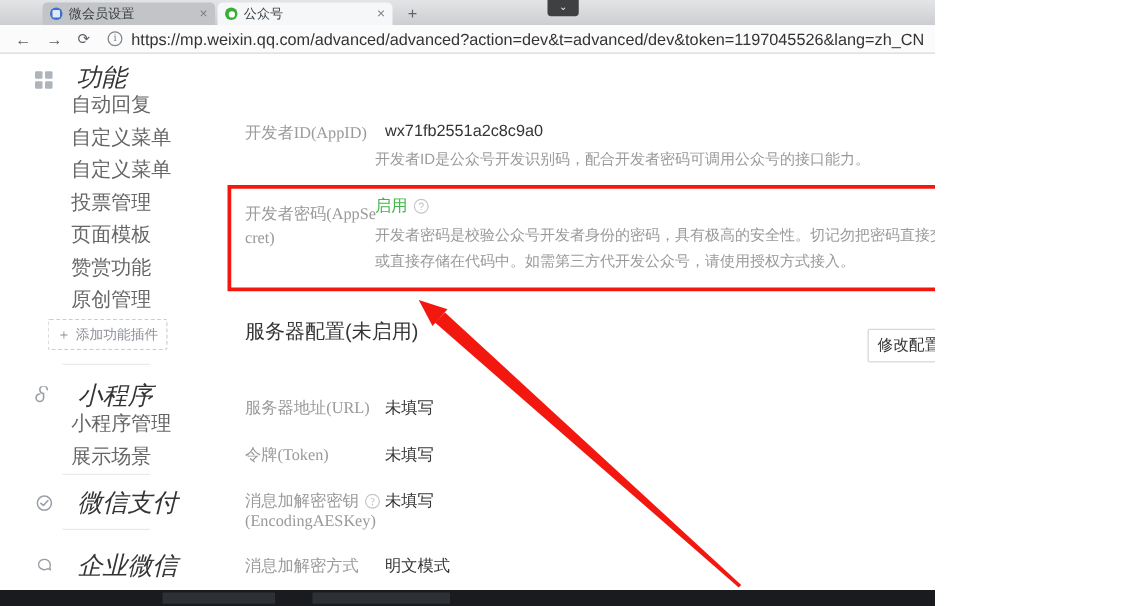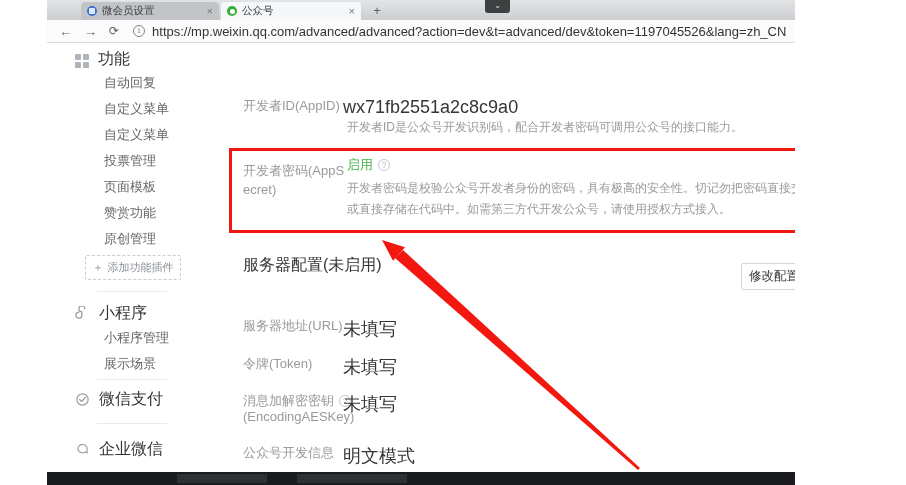--- a/index.html
+++ b/index.html
@@ -1,18 +1,18 @@
 <!DOCTYPE html>
 <html><head>
 <meta charset="utf-8">
 <style>
   * { margin:0; padding:0; box-sizing:border-box; }
   html,body { width:906px; height:485px; overflow:hidden; }
   body { font-family:"Liberation Sans","DejaVu Sans",sans-serif; background:#fff; }
-  #app { position:relative; width:748px; height:485px; background:#0f766e; overflow:hidden;margin-left:47px; }
+  #app { position:relative; width:748px; height:485px; background:#0f766e; overflow:hidden; }
 
   
   .titlebar { position:absolute; left:0; top:0; width:906px; height:20px;
     background:linear-gradient(#e2e4e6,#ccced1); border-right:1px solid #8f9397; }
   .tab { position:absolute; top:2px; height:18px; border-radius:4px 4px 0 0;
     display:flex; align-items:center; padding:0 6px; font-size:10.5px; color:#3c4043; }
   .tab.inactive { left:34px; width:138px; background:#c2c4c7; }
   .tab.active   { left:174px; width:140px; background:#f6f7f8; }
   .tab .favicon { width:10px; height:10px; border-radius:50%; margin-right:5px; flex:0 0 auto; }
   .fav-blue { background:#3b6fd4; border-radius:2px; position:relative; }
@@ -41,36 +41,36 @@
   .url { margin-left:7px; font-size:13px; color:#333; white-space:nowrap; overflow:hidden; flex:1; }
   .bar-right { display:flex; align-items:center; gap:10px; margin-right:10px; }
   .star { color:#5f6368; font-size:13px; }
   .avatar { width:15px; height:15px; border-radius:50%; background:#9aa0a6; position:relative; }
   .avatar::before{ content:""; position:absolute; left:5px; top:2.5px; width:5px; height:5px; border-radius:50%; background:#e8eaed; }
   .avatar::after { content:""; position:absolute; left:2.5px; top:8.5px; width:10px; height:6px; border-radius:5px 5px 0 0; background:#e8eaed; }
   .kebab { color:#5f6368; font-size:12px; letter-spacing:0; }
 
   
   .sidebar { position:absolute; left:0; top:43px; width:180px; height:429px; background:#fff; }
-  .side-section { position:absolute; left:28px; display:flex; align-items:center; gap:9px;
-    font-size:16px; color:#353535; }
+  .side-section { position:absolute; left:28px; display:flex; align-items:center; gap:19px;
+    font-size:20px; color:#353535;font-style:italic; }
   .side-ico { width:15px; height:15px; color:#9aa0a6; flex:0 0 auto; }
   .grid-ico { display:grid; grid-template-columns:6px 6px; grid-gap:2px; width:14px; height:14px; padding-top:1px;}
   .grid-ico i { width:6px; height:6px; background:#aeb4ba; border-radius:1px; }
-  .side-item { position:absolute; left:57px; font-size:13px; color:#666; }
+  .side-item { position:absolute; left:57px; font-size:16px; color:#666; }
   .add-plugin { position:absolute; left:38px; top:212px; width:96px; height:25px;
     border:1px dashed #c9cdd1; border-radius:2px; color:#8d9299; font-size:11px;
     display:flex; align-items:center; justify-content:center; gap:4px; }
   .side-divider { position:absolute; left:50px; width:70px; height:1px; background:#e8eaec; }
 
   
   .main { position:absolute; left:180px; top:43px; width:670px; height:429px; background:#fff; }
   .h2 { position:absolute; font-size:16px; color:#353535; font-weight:400; }
-  .lbl { position:absolute; left:16px; font-size:13px; color:#9a9a9a; }
-  .val { position:absolute; left:116px; font-size:18px; color:#353535; }
+  .lbl { position:absolute; left:16px; font-size:13px; color:#9a9a9a;font-family:Liberation Serif, serif; }
+  .val { position:absolute; left:128px; font-size:13px; color:#353535; }
   .desc { position:absolute; left:120px; font-size:12px; color:#9a9a9a; line-height:20px; }
   .green-link { position:absolute; left:120px; font-size:13px; color:#44b549; }
   .help { display:inline-block; width:12px; height:12px; border:1px solid #c4c8cc; border-radius:50%;
     color:#b9bdc1; font-size:8.5px; line-height:11px; text-align:center; margin-left:5px; vertical-align:1px; }
   .redbox { position:absolute; left:2px; top:105px; width:661px; height:85px;
     border:3px solid #f3180f; z-index:5; }
   .btn { position:absolute; top:220px; height:27px; font-size:12.5px; border-radius:2px;
     display:flex; align-items:center; justify-content:center;text-align:center; }
   .btn-plain { left:514px; width:66px; background:#fff; border:1px solid #d4d7da; color:#353535; }
   .btn-green { left:588px; width:76px; background:#2aae43; border:1px solid #2aae43; color:#fff; }
@@ -207,21 +207,21 @@
     <div class="lbl" style="top:274px">服务器地址(URL)</div>
     <div class="val" style="top:274px">未填写</div>
 
     <div class="lbl" style="top:312px">令牌(Token)</div>
     <div class="val" style="top:312px">未填写</div>
 
     <div class="lbl" style="top:349px"><span>消息加解密密钥</span><span class="help">?</span></div>
     <div class="lbl" style="top:366px">(EncodingAESKey)</div>
     <div class="val" style="top:349px">未填写</div>
 
-    <div class="lbl" style="top:401px">公众号开发信息</div>
+    <div class="lbl" style="top:401px">消息加解密方式</div>
     <div class="val" style="top:401px">明文模式</div>
   </div>
 
   <div class="gutter"></div>
   <div class="scrollbar">
     <div class="scroll-thumb"></div>
   </div>
   <div class="notify-tab">
     <span>接收通知</span>
   </div>

